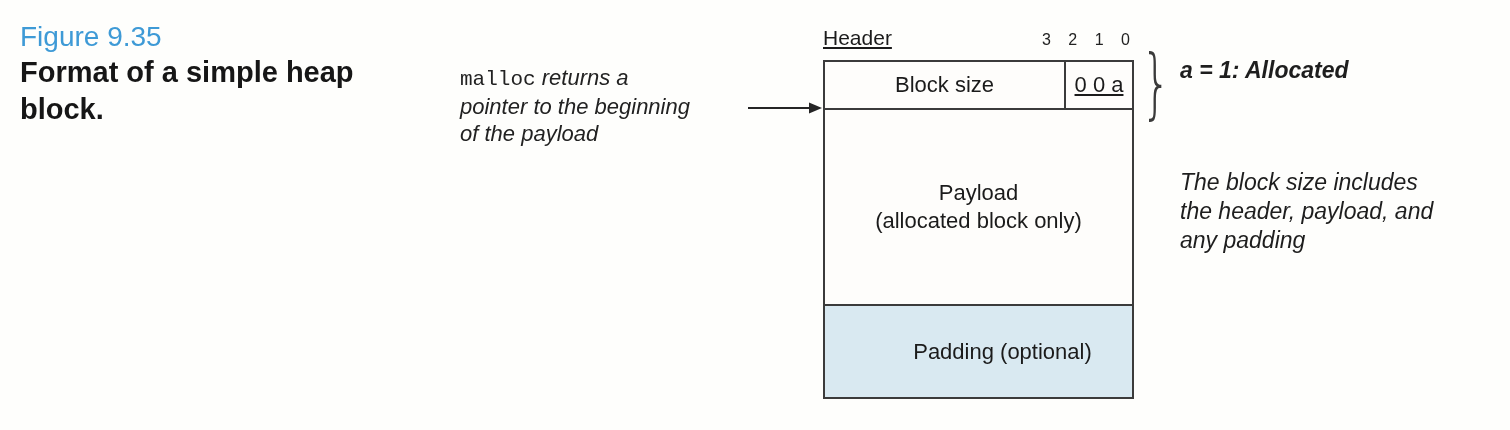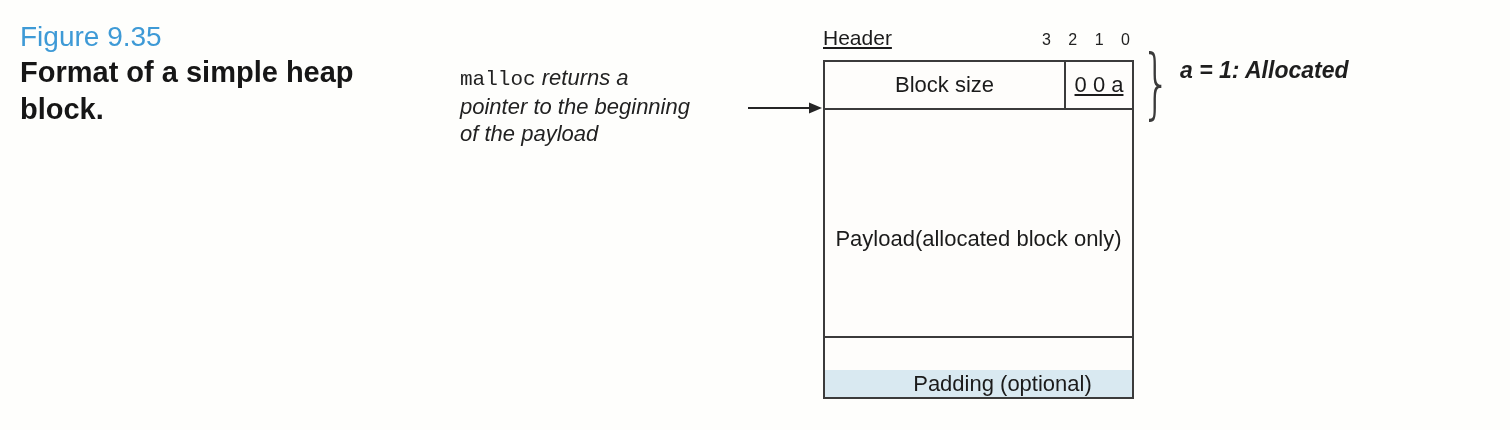--- a/index.html
+++ b/index.html
@@ -57,38 +57,38 @@
   .bit-labels {
     position: absolute; left: 1042px; top: 31px; width: 88px;
     display: flex; justify-content: space-between;
     font-size: 16px; color: #222;
   }
   .block {
     position: absolute; left: 823px; top: 60px;
     width: 311px; height: 339px;
     border: 2px solid var(--line-color, #3b3b3b);
     background: #fefdfb;
-    display: flex; flex-direction: column; gap: 32px;
+    display: flex; flex-direction: column;
   }
   .row-header {
     height: 48px; display: flex;
     border-bottom: 2px solid var(--line-color, #3b3b3b);
   }
   .cell-size {
     flex: 1; display: flex; align-items: center; justify-content: center;
     border-right: 2px solid var(--line-color, #3b3b3b);
     font-size: 22px;
   }
   .cell-flags {
     width: 66px; display: flex; align-items: center; justify-content: center;
     font-size: 22px; white-space: pre; text-decoration: underline;
   }
   .payload {
     height: 196px;
-    display: flex; flex-direction: row; align-items: center; justify-content: center;
+    display: flex; flex-direction: column; align-items: center; justify-content: center;
     border-bottom: 2px solid var(--line-color, #3b3b3b);
     font-size: 22px; line-height: 28px; text-align: center;
   }
   .padding-sec {
     flex: 1;
     background: var(--padding-fill, #d9e9f1);
     display: flex; align-items: center; justify-content: center;
     font-size: 22px;
     padding-left: 48px;
   }
@@ -157,14 +157,19 @@
     <div class="padding-sec">
       <span>Padding (optional)</span>
     </div>
   </div>
 
   <div class="brace">}</div>
   <div class="legend">
     <div>a = 1: Allocated</div>
   </div>
 
+  <div class="size-note">
+    <div>The block size includes</div>
+    <div>the header, payload, and</div>
+    <div>any padding</div>
+  </div>
 
 </div>
 
 </body></html>

